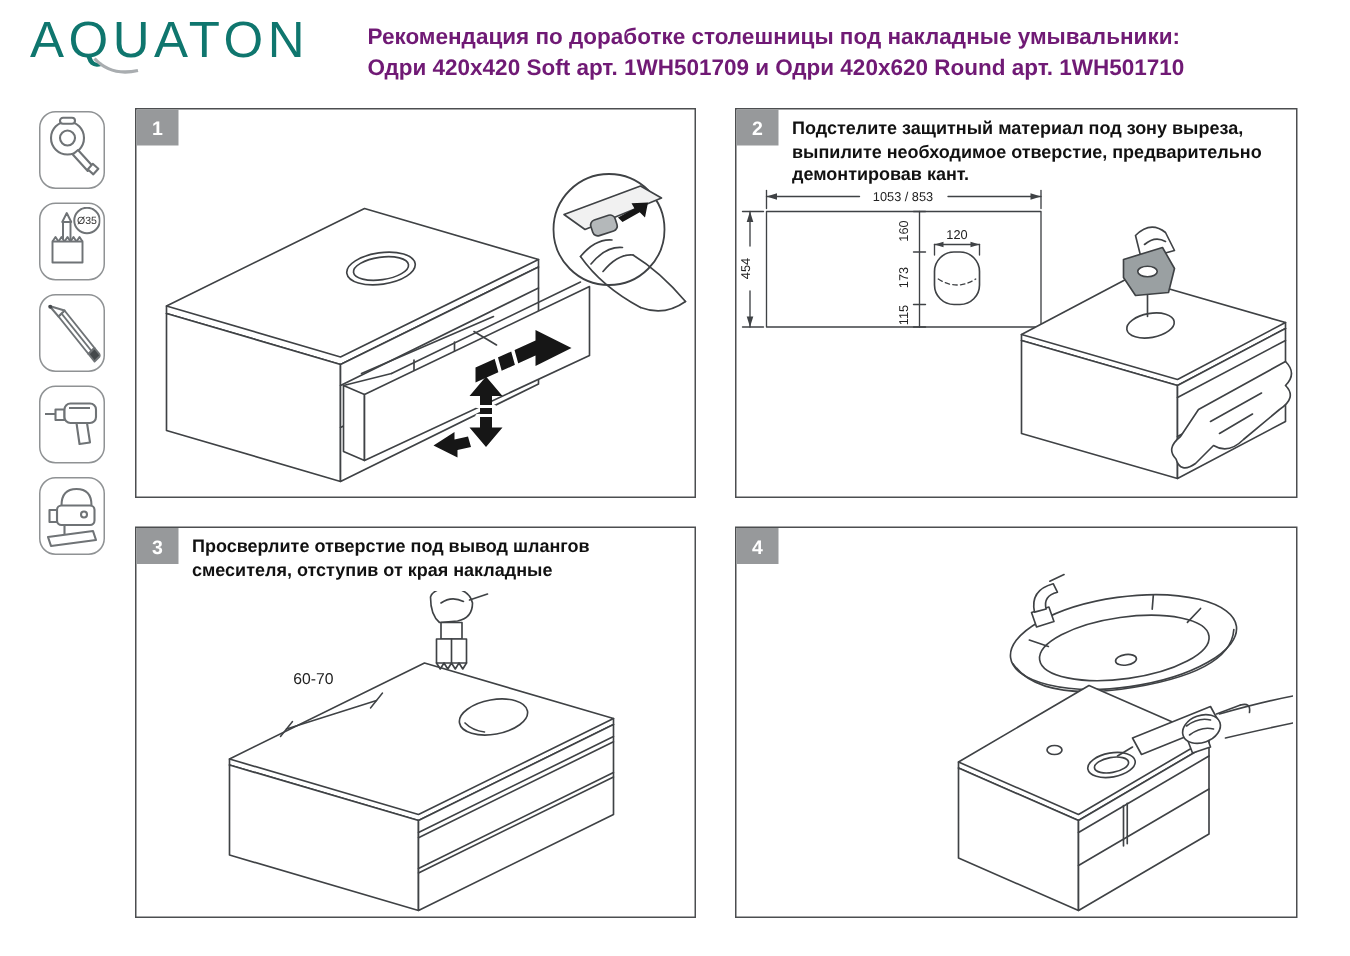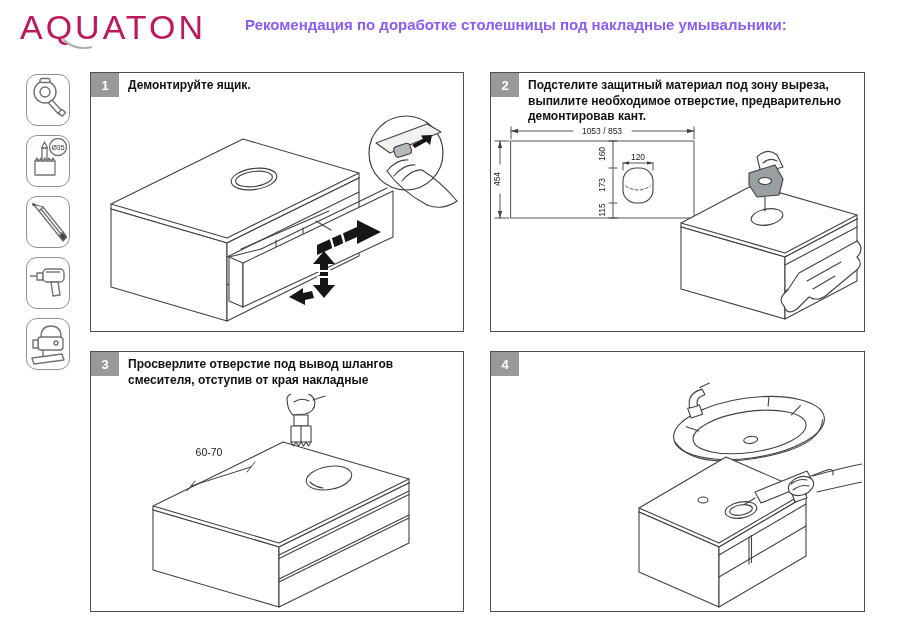--- a/index.html
+++ b/index.html
@@ -2,26 +2,26 @@
 <html><head>
 <meta charset="utf-8">
 <style>
   html,body{margin:0;padding:0;}
   body{
     width:900px;height:637px;position:relative;background:#fff;
     font-family:"Liberation Sans",sans-serif;overflow:hidden;color:#111;
   }
   .logo{
     position:absolute;left:20px;top:8px;font-size:34px;font-weight:300;
-    letter-spacing:3px;color:#be185d;
+    letter-spacing:3px;color:#0f766e;
   }
   .logo-tail{position:absolute;left:62px;top:38px;}
   .doc-title{
     position:absolute;left:245px;top:14px;width:590px;
-    font-size:15px;font-weight:bold;line-height:1.4;color:#8b5cf6;
+    font-size:15px;font-weight:bold;line-height:1.4;color:#701a75;
   }
   .tools{
     position:absolute;left:26px;top:74px;display:flex;flex-direction:column;gap:9px;
   }
   .tool{
     width:44px;height:52px;border:1.6px solid #8f9294;border-radius:11px;
     display:flex;align-items:center;justify-content:center;background:#fff;box-sizing:border-box;
   }
   .panel{
     position:absolute;border:1.5px solid #4c4e50;background:#fff;box-sizing:border-box;
@@ -45,20 +45,21 @@
 </style>
 </head>
 <body>
 
 <div class="logo">AQUATON</div>
 <svg class="logo-tail" width="32" height="14">
   <path d="M1,1 Q12,13 30,9" stroke="#a9adb0" stroke-width="2.2" fill="none"></path>
 </svg>
 <div class="doc-title">
   <div>Рекомендация по доработке столешницы под накладные умывальники:</div>
+  <div>Одри 420х420 Soft арт. 1WH501709 и Одри 420х620 Round арт. 1WH501710</div>
 </div>
 
 <div class="tools">
   <div class="tool">
     <svg width="38" height="46" viewBox="0 0 38 46">
       <g stroke="#6f7376" stroke-width="1.4" fill="#fff" stroke-linejoin="round">
         <circle cx="16" cy="15" r="11"></circle>
         <circle cx="16" cy="15" r="5"></circle>
         <rect x="11" y="1.5" width="10" height="4" rx="2"></rect>
         <polygon points="23,23 33,34 29.5,37 19.5,26"></polygon>
@@ -110,21 +111,20 @@
         <polygon points="3,37 33,33 35,39 5,43"></polygon>
         <circle cx="27" cy="22" r="2"></circle>
       </g>
     </svg>
   </div>
 </div>
 
 <div class="panel panel-1">
   <div class="panel-head">
     <div class="badge">1</div>
-    <div class="step-text">Демонтируйте ящик.</div>
   </div>
   <svg class="drawing" style="top:26px;" width="371" height="230" viewBox="0 0 371 230">
     <g stroke="#3f4245" stroke-width="1.1" fill="none" stroke-linejoin="round" stroke-linecap="round">
 
       <g>
         <polygon points="20,105 152,40 268,74 136,139" fill="#fff"></polygon>
         <polyline points="20,110 136,144 268,79"></polyline>
         <line x1="20" y1="105" x2="20" y2="110"></line>
         <line x1="268" y1="74" x2="268" y2="79"></line>
         <polygon points="20,110 136,144 136,222 20,188" fill="#fff"></polygon>

